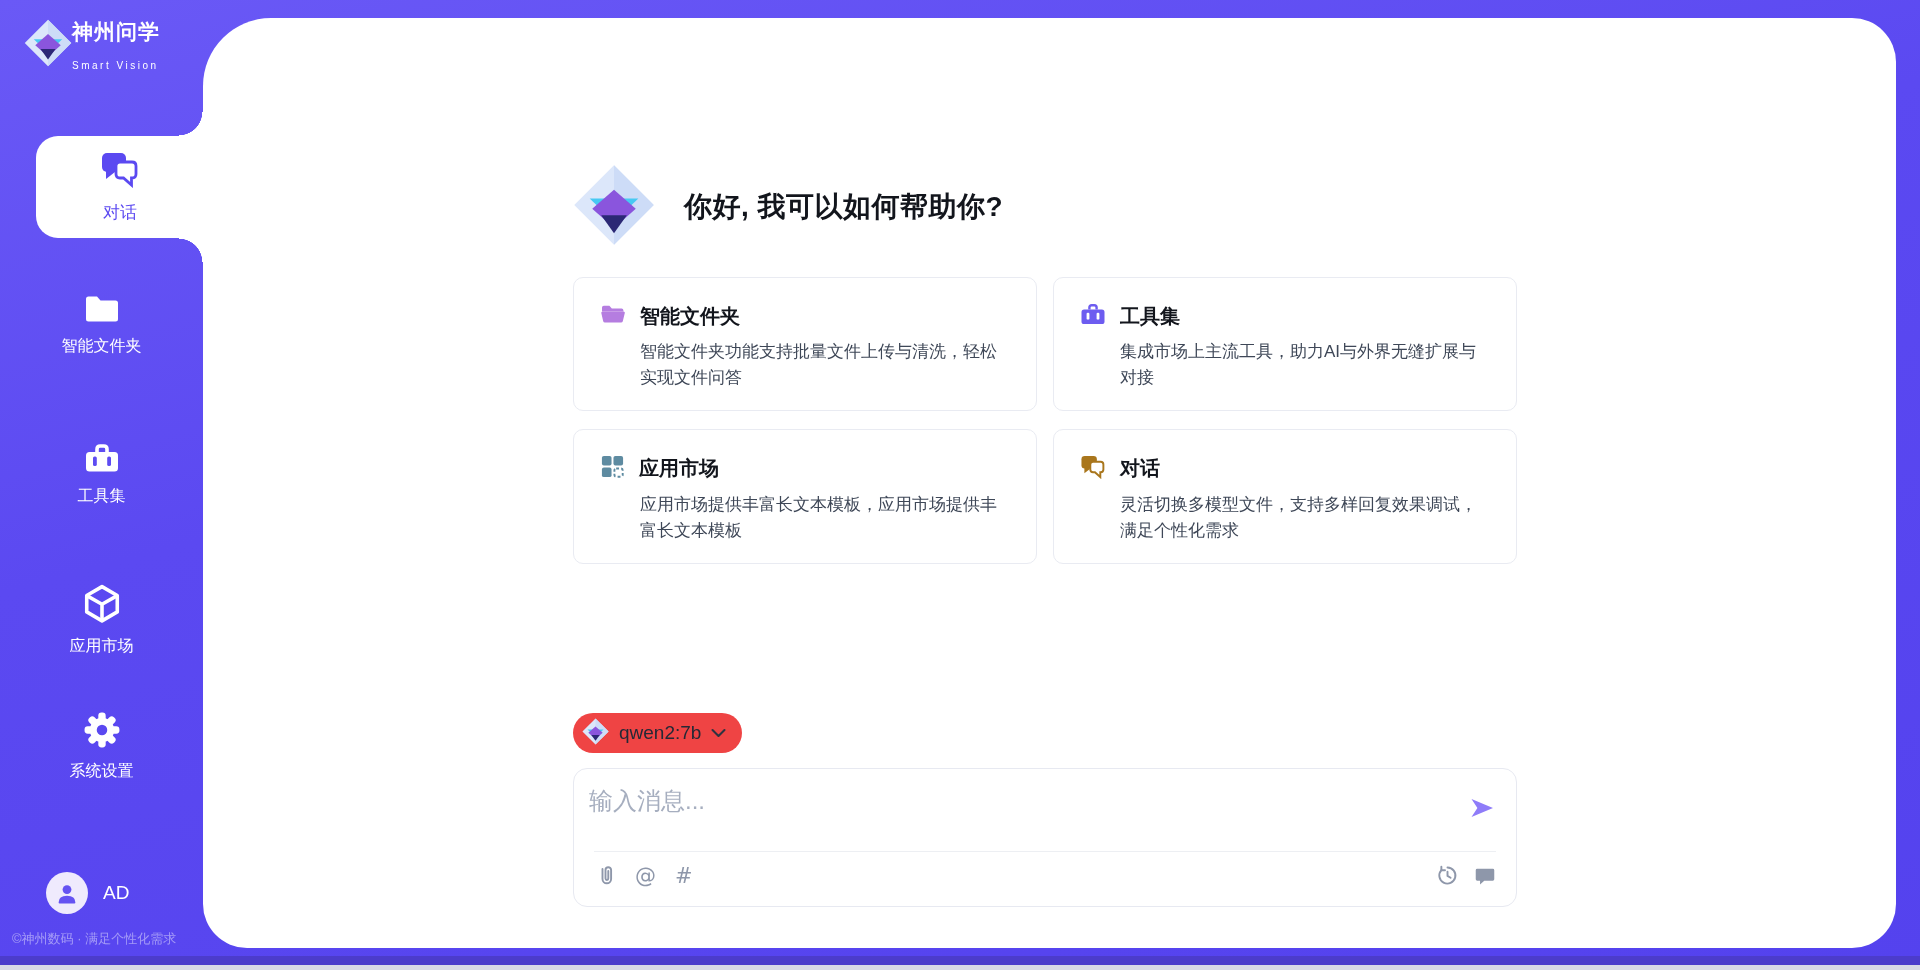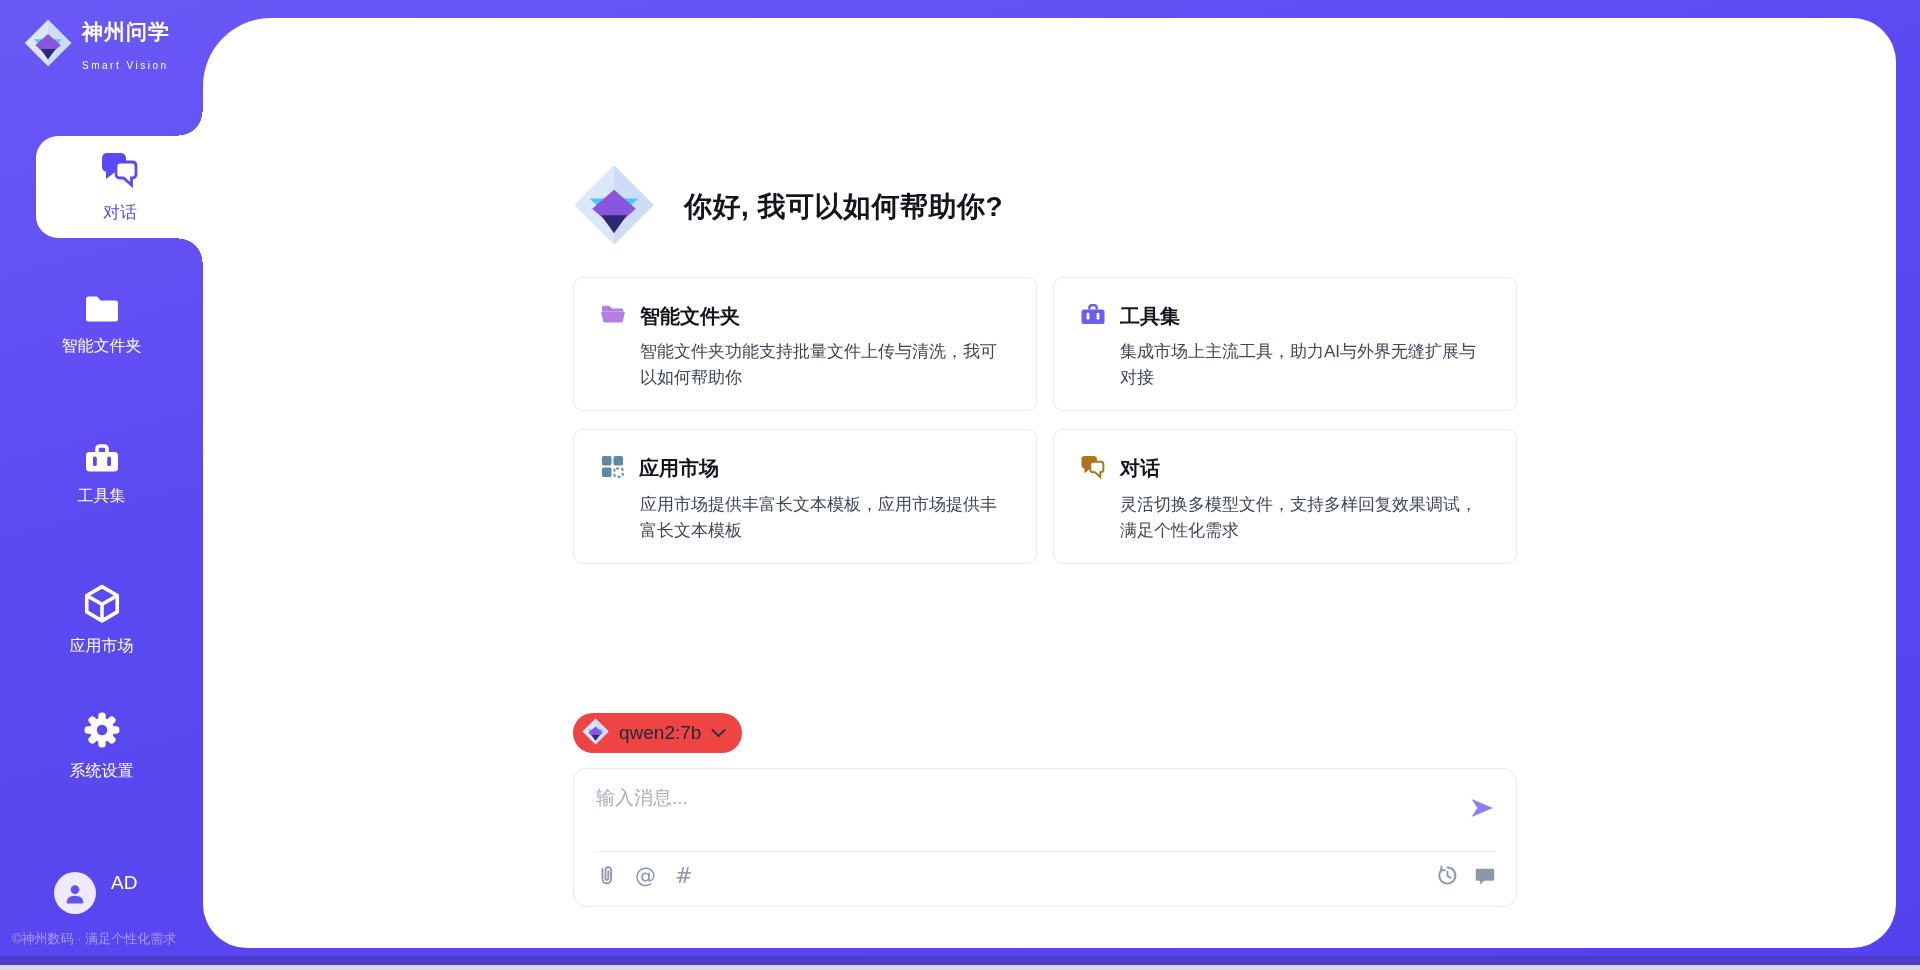--- a/index.html
+++ b/index.html
@@ -11,39 +11,39 @@
   
   .strip-dark { position:absolute; left:0; right:0; top:956px; height:9px; background:#4c3ccb; }
   .strip-light{ position:absolute; left:0; right:0; top:965px; height:5px; background:#d9d9e6; }
 
   
   .panel { position:absolute; left:203px; top:18px; width:1693px; height:930px;
     background:#ffffff; border-radius:68px 44px 44px 44px; }
 
   
   .sidebar { position:absolute; left:0; top:0; width:203px; height:970px; }
-  .brand { position:absolute; left:24px; top:18px; display:flex; align-items:center; gap:10px; }
+  .brand { position:absolute; left:24px; top:18px; display:flex; align-items:center; gap:0; }
   .brand-text { color:#fff; }
   .brand-name { font-size:21px; font-weight:bold; letter-spacing:1px; }
   .brand-sub  { font-size:10px; letter-spacing:2.5px; margin-top:14px; }
 
   .nav-item { position:absolute; left:0; width:203px; display:flex; flex-direction:column;
     align-items:center; gap:10px; color:#fff; font-size:16px; cursor:pointer; }
   .nav-item .lbl { line-height:1; }
 
   
   .tab-active { position:absolute; left:36px; top:136px; width:168px; height:102px;
     background:#fff; border-radius:22px 0 0 22px; display:flex; flex-direction:column;
     align-items:center; justify-content:center; gap:8px; color:#5b49f1; font-size:17px; cursor:pointer; }
   .fillet-top { position:absolute; left:179px; top:112px; width:24px; height:24px;
     background:radial-gradient(circle 24px at 0 0, rgba(0,0,0,0) 23px, #fff 23.5px); }
   .fillet-bottom { position:absolute; left:179px; top:238px; width:24px; height:24px;
     background:radial-gradient(circle 24px at 0 100%, rgba(0,0,0,0) 23px, #fff 23.5px); }
 
-  .user-row { position:absolute; left:54px; top:872px; display:flex; gap:15px; cursor:pointer; }
+  .user-row { position:absolute; left:46px; top:872px; display:flex; align-items:center; gap:15px; cursor:pointer; }
   .avatar { width:42px; height:42px; border-radius:50%; background:#efeafd;
     display:flex; align-items:center; justify-content:center; }
   .user-name { color:#fff; font-size:19px; }
   .copyright { position:absolute; left:12px; top:930px; color:rgba(255,255,255,0.45); font-size:13px; }
 
   
   .greeting { position:absolute; left:573px; top:164px; display:flex; align-items:center; gap:29px; }
   .greeting-text { font-size:28px; font-weight:bold; color:#12151c; letter-spacing:0.5px; }
 
   .cards { position:absolute; left:573px; top:277px; display:grid;
@@ -55,22 +55,22 @@
   .card-desc { margin-top:9px; margin-left:40px; font-size:17px; color:#3e4757;
     line-height:1.5; max-width:380px; }
 
   .model-pill { position:absolute; left:573px; top:713px; height:40px;
     display:inline-flex; align-items:center; gap:10px; padding:0 16px 0 9px;
     background:#ef4444; border-radius:20px; cursor:pointer; }
   .model-name { font-size:19px; color:#242936; }
 
   .composer { position:absolute; left:573px; top:768px; width:944px; height:139px;
     background:#fff; border:1px solid #e7e9f1; border-radius:14px; }
-  .composer textarea { position:absolute; left:22px; top:16px; width:860px; height:56px;
-    border:none; outline:none; resize:none; font-size:19px;
+  .composer textarea { position:absolute; left:15px; top:16px; width:860px; height:56px;
+    border:none; outline:none; resize:none; font-size:24px;
     font-family:"Liberation Sans","DejaVu Sans",sans-serif; color:#333; }
   .composer textarea::placeholder { color:#a6aebf; }
   .send-btn { position:absolute; right:20px; top:27px; width:28px; height:26px;
     border:none; background:transparent; cursor:pointer; }
   .composer-divider { position:absolute; left:20px; right:20px; top:82px; height:1px; background:#edeff3; }
   .tools-left { position:absolute; left:22px; top:95px; display:flex; align-items:center; gap:19px; }
   .tools-right { position:absolute; right:20px; top:95px; display:flex; align-items:center; gap:15px; }
   .glyph-btn { border:none; background:transparent; color:#8e97aa; font-size:21px;
     line-height:1; cursor:pointer; padding:0; font-family:"DejaVu Sans",sans-serif; }
   .icon-btn { border:none; background:transparent; cursor:pointer; padding:0; line-height:0; }
@@ -211,21 +211,21 @@
   <div class="card">
     <div class="card-head">
       <span>
         <svg width="26" height="24" viewBox="0 0 26 24">
           <path d="M2 5.5 q0 -1.8 1.8 -1.8 h5.6 l2.4 2.8 h9.8 q1.8 0 1.8 1.8 v1.2 H2 Z" fill="#b57de0"></path>
           <path d="M1.3 11 q-.3 -1.6 1.4 -1.6 h20.8 q1.7 0 1.3 1.6 l-2 8.2 q-.3 1.4 -1.8 1.4 H5 q-1.5 0 -1.8 -1.4 Z" fill="#b57de0"></path>
         </svg>
       </span>
       <span class="card-title">智能文件夹</span>
     </div>
-    <div class="card-desc">智能文件夹功能支持批量文件上传与清洗，我可以如何帮助你</div>
+    <div class="card-desc">智能文件夹功能支持批量文件上传与清洗，轻松实现文件问答</div>
   </div>
 
   <div class="card">
     <div class="card-head">
       <span>
         <svg width="26" height="24" viewBox="0 0 26 24">
           <defs>
             <mask id="cardtb">
               <rect width="26" height="24" fill="#fff"></rect>
               <rect x="6.6" y="10.8" width="2.8" height="6.8" rx="1.2" fill="#000"></rect>

